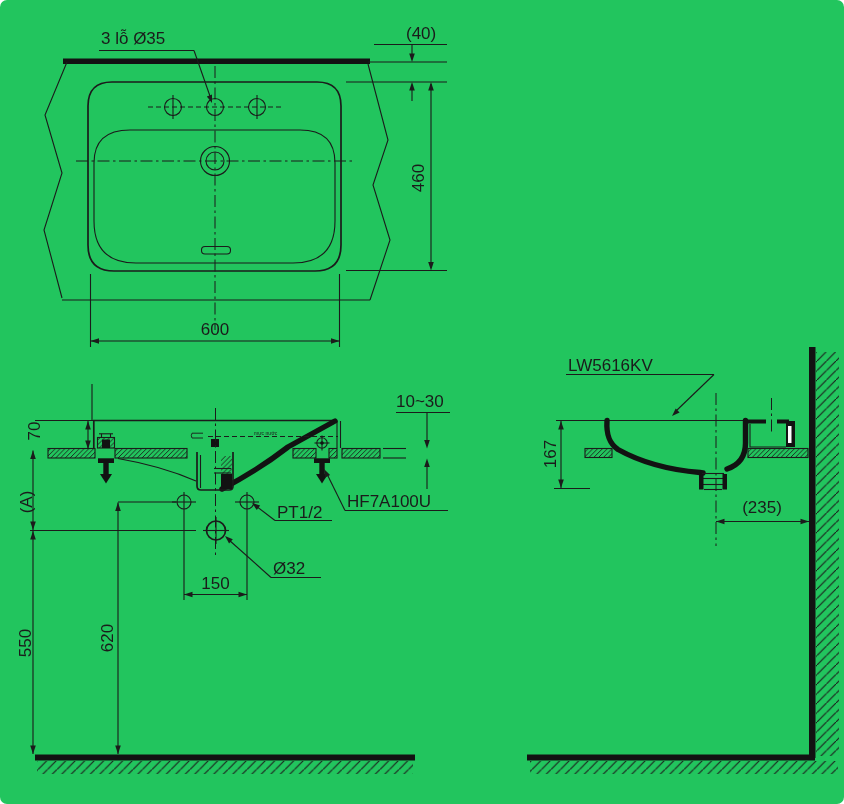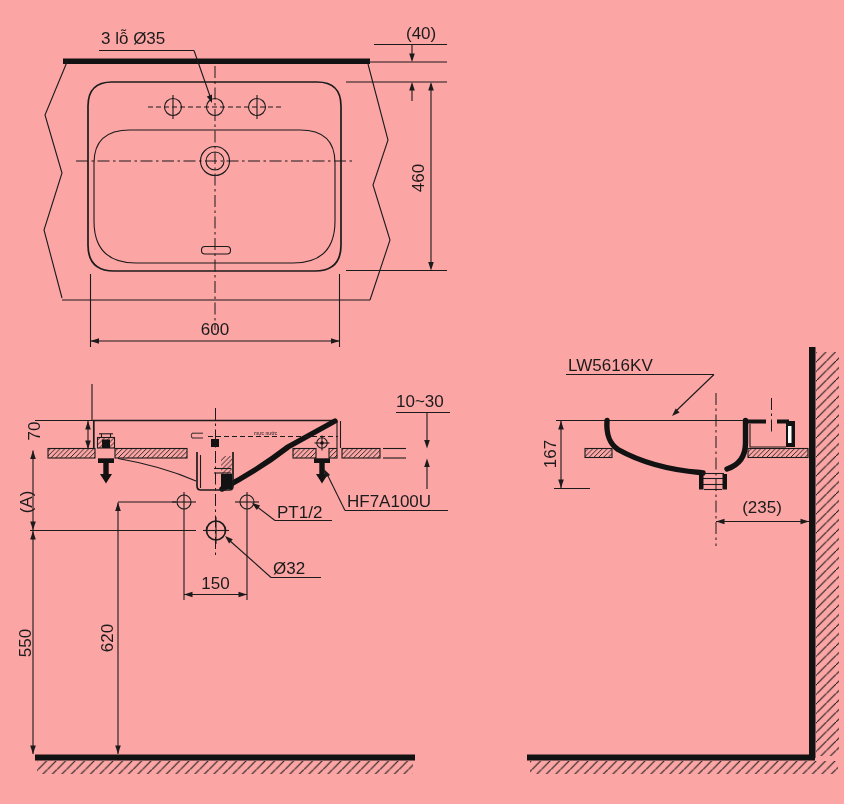--- a/index.html
+++ b/index.html
@@ -1,16 +1,16 @@
 <!DOCTYPE html>
 <html><head>
 <meta charset="utf-8">
 <style>
   html,body{margin:0;padding:0;background:#ffffff;}
-  .stage{width:844px;height:804px;position:relative;background:#fca5a5;overflow:hidden;}
+  .stage{width:844px;height:804px;position:relative;background:#22c55e;overflow:hidden;border-radius:7px;}
   svg{display:block;}
   text{font-family:"Liberation Sans","DejaVu Sans",sans-serif;font-size:17px;fill:#1b1b1b;}
   text.tiny{font-size:5px;fill:#1b1b1b;}
   .ln{stroke:#1b1b1b;stroke-width:1.1;fill:none;}
   .ln2{stroke:#1b1b1b;stroke-width:1.7;fill:none;}
   .thkband{stroke:#121212;stroke-width:5.4;fill:none;stroke-linecap:round;}
   .cl{stroke:#1b1b1b;stroke-width:1;fill:none;stroke-dasharray:12 3.5 2.5 3.5;}
   .dsh{stroke:#1b1b1b;stroke-width:1;fill:none;stroke-dasharray:5 3;}
   .arr{fill:#1b1b1b;stroke:none;}
   .blk{fill:#121212;stroke:none;}

